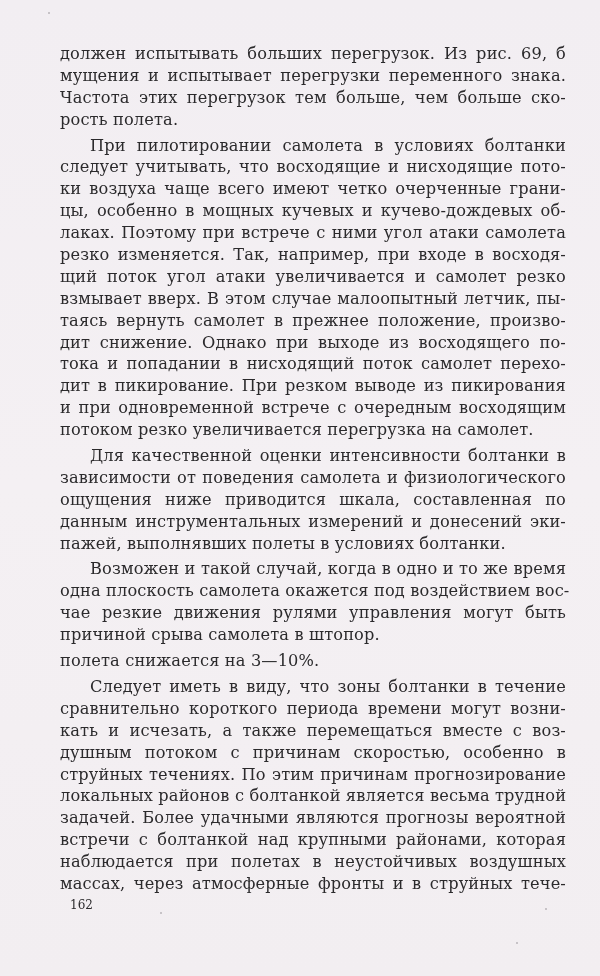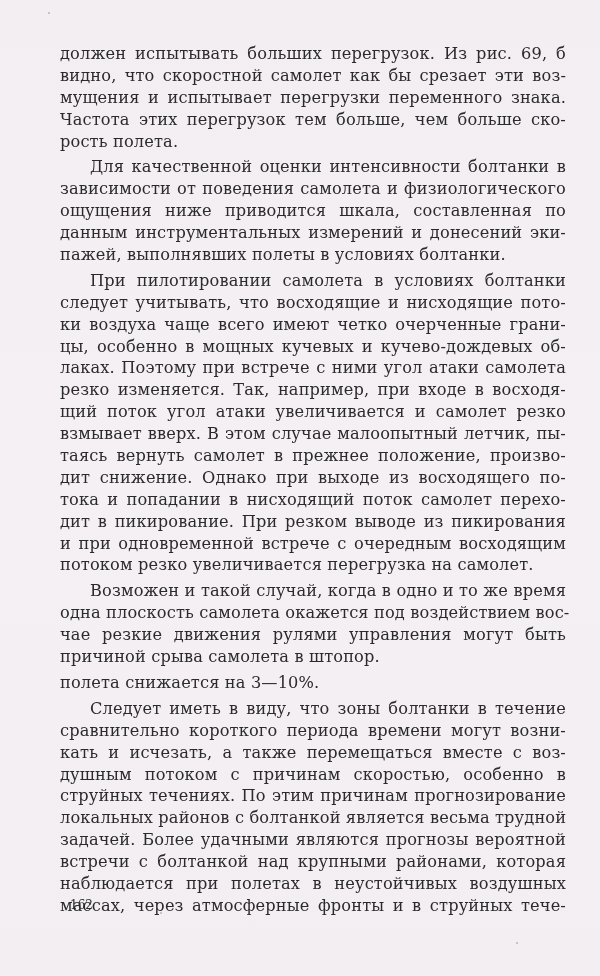--- a/index.html
+++ b/index.html
@@ -62,47 +62,46 @@
     border-radius: 50%;
   }
 </style>
 </head>
 <body>
 
 <div class="page">
   <div class="text-block" id="text-block">
       <div class="para">
         <span class="line">должен испытывать больших перегрузок. Из рис. 69, б</span>
-        <span class="line">видно, что скоростной самолет как бы срезает эти воз-</span>
         <span class="line">мущения и испытывает перегрузки переменного знака.</span>
         <span class="line">Частота этих перегрузок тем больше, чем больше ско-</span>
         <span class="line last">рость полета.</span>
-      </div>
-      <div class="para">
-        <span class="line indent">Для качественной оценки интенсивности болтанки в</span>
-        <span class="line">зависимости от поведения самолета и физиологического</span>
-        <span class="line">ощущения ниже приводится шкала, составленная по</span>
-        <span class="line">данным инструментальных измерений и донесений эки-</span>
-        <span class="line last">пажей, выполнявших полеты в условиях болтанки.</span>
       </div>
       <div class="para">
         <span class="line indent">При пилотировании самолета в условиях болтанки</span>
         <span class="line">следует учитывать, что восходящие и нисходящие пото-</span>
         <span class="line">ки воздуха чаще всего имеют четко очерченные грани-</span>
         <span class="line">цы, особенно в мощных кучевых и кучево-дождевых об-</span>
         <span class="line">лаках. Поэтому при встрече с ними угол атаки самолета</span>
         <span class="line">резко изменяется. Так, например, при входе в восходя-</span>
         <span class="line">щий поток угол атаки увеличивается и самолет резко</span>
         <span class="line">взмывает вверх. В этом случае малоопытный летчик, пы-</span>
         <span class="line">таясь вернуть самолет в прежнее положение, произво-</span>
         <span class="line">дит снижение. Однако при выходе из восходящего по-</span>
         <span class="line">тока и попадании в нисходящий поток самолет перехо-</span>
         <span class="line">дит в пикирование. При резком выводе из пикирования</span>
         <span class="line">и при одновременной встрече с очередным восходящим</span>
         <span class="line last">потоком резко увеличивается перегрузка на самолет.</span>
+      </div>
+      <div class="para">
+        <span class="line indent">Для качественной оценки интенсивности болтанки в</span>
+        <span class="line">зависимости от поведения самолета и физиологического</span>
+        <span class="line">ощущения ниже приводится шкала, составленная по</span>
+        <span class="line">данным инструментальных измерений и донесений эки-</span>
+        <span class="line last">пажей, выполнявших полеты в условиях болтанки.</span>
       </div>
       <div class="para">
         <span class="line indent">Возможен и такой случай, когда в одно и то же время</span>
         <span class="line">одна плоскость самолета окажется под воздействием вос-</span>
         <span class="line">чае резкие движения рулями управления могут быть</span>
         <span class="line last">причиной срыва самолета в штопор.</span>
       </div>
       <div class="para">
         <span class="line last">полета снижается на 3—10%.</span>
       </div>

